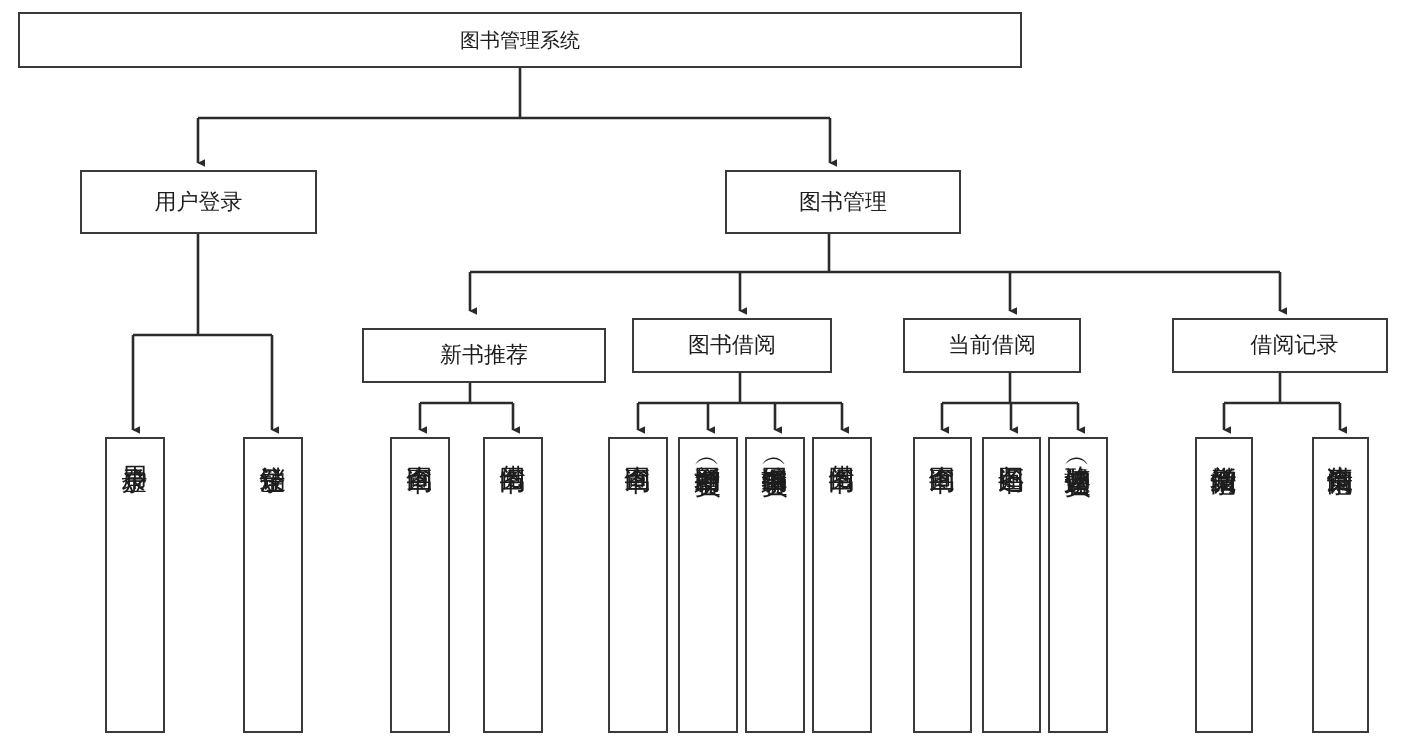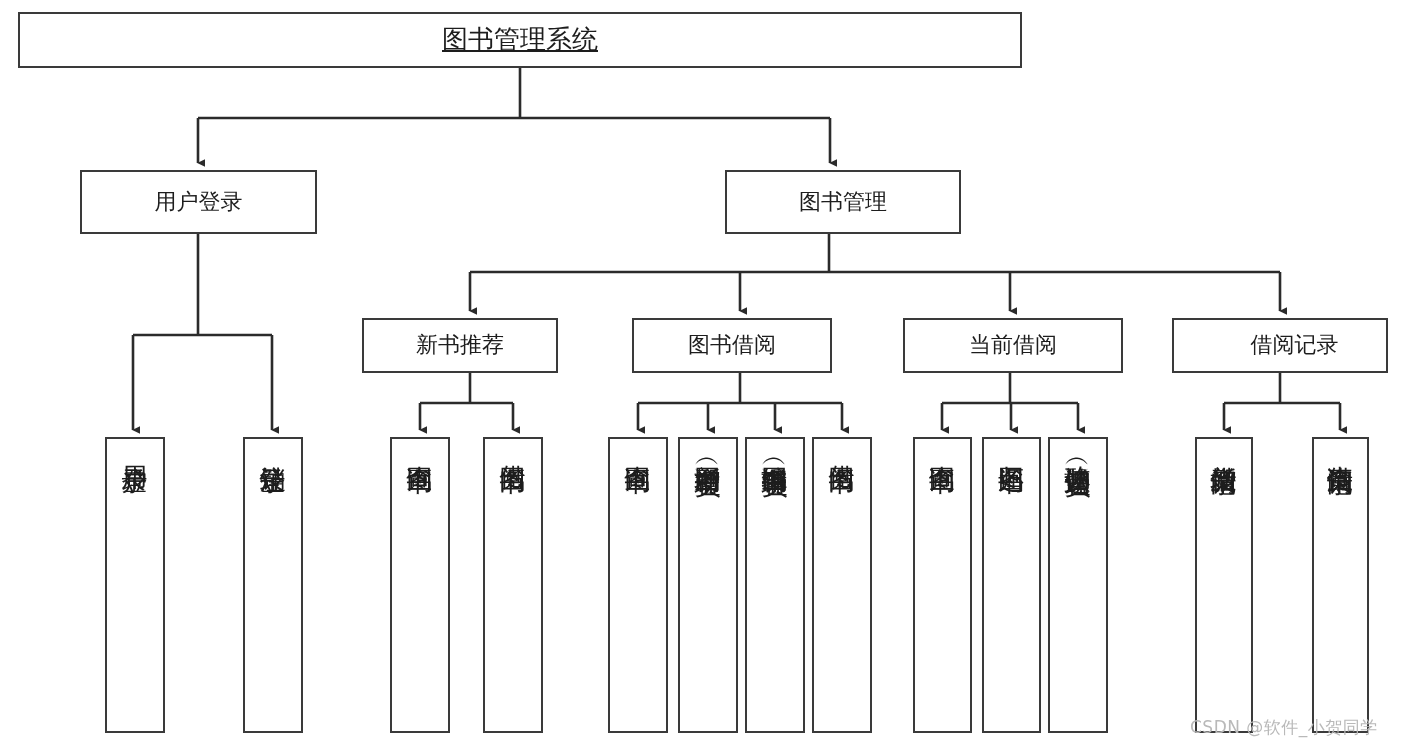--- a/index.html
+++ b/index.html
@@ -40,22 +40,21 @@
   .node-label {
     display: block;
     text-align: center;
     line-height: 1.12;
     white-space: nowrap;
   }
   .node.horizontal .node-label {
     font-size: 22px;
   }
   .node.root .node-label {
-    font-size: 26px;
-    text-decoration: underline;
+    font-size: 20px;
   }
   .node.vertical {
     align-items: flex-start;
     justify-content: center;
     padding-top: 6px;
   }
   .node.vertical .node-label {
     writing-mode: vertical-rl;
     text-orientation: upright;
     font-size: 26px;
@@ -132,27 +131,27 @@
     <span class="node-label">图书管理系统</span>
   </div>
 
   <div class="node horizontal" style="left:80px; top:170px; width:237px; height:64px;">
     <span class="node-label">用户登录</span>
   </div>
   <div class="node horizontal" style="left:725px; top:170px; width:236px; height:64px;">
     <span class="node-label">图书管理</span>
   </div>
 
-  <div class="node horizontal" style="left:362px; top:318px; width:196px; height:55px;">
+  <div class="node horizontal" style="left:362px; top:328px; width:244px; height:55px;">
     <span class="node-label">新书推荐</span>
   </div>
   <div class="node horizontal" style="left:632px; top:318px; width:200px; height:55px;">
     <span class="node-label">图书借阅</span>
   </div>
-  <div class="node horizontal" style="left:903px; top:318px; width:220px; height:55px;">
+  <div class="node horizontal" style="left:903px; top:318px; width:178px; height:55px;">
     <span class="node-label">当前借阅</span>
   </div>
   <div class="node horizontal" style="left:1172px; top:318px; width:216px; height:55px;padding-left:29px;">
     <span class="node-label">借阅记录</span>
   </div>
 
   <div class="node vertical" style="left:105px; top:437px; width:60px; height:296px;">
     <span class="node-label">用户登录</span>
   </div>
   <div class="node vertical" style="left:243px; top:437px; width:60px; height:296px;">
@@ -185,15 +184,14 @@
   <div class="node vertical" style="left:1048px; top:437px; width:60px; height:296px;">
     <span class="node-label">确认归还（管理员）</span>
   </div>
   <div class="node vertical" style="left:1195px; top:437px; width:58px; height:296px;">
     <span class="node-label">新增借阅记录</span>
   </div>
   <div class="node vertical" style="left:1312px; top:437px; width:57px; height:296px;">
     <span class="node-label">查询借阅记录</span>
   </div>
 
-  <div class="watermark">CSDN @软件_小贺同学</div>
 
 </div>
 
 </body></html>

